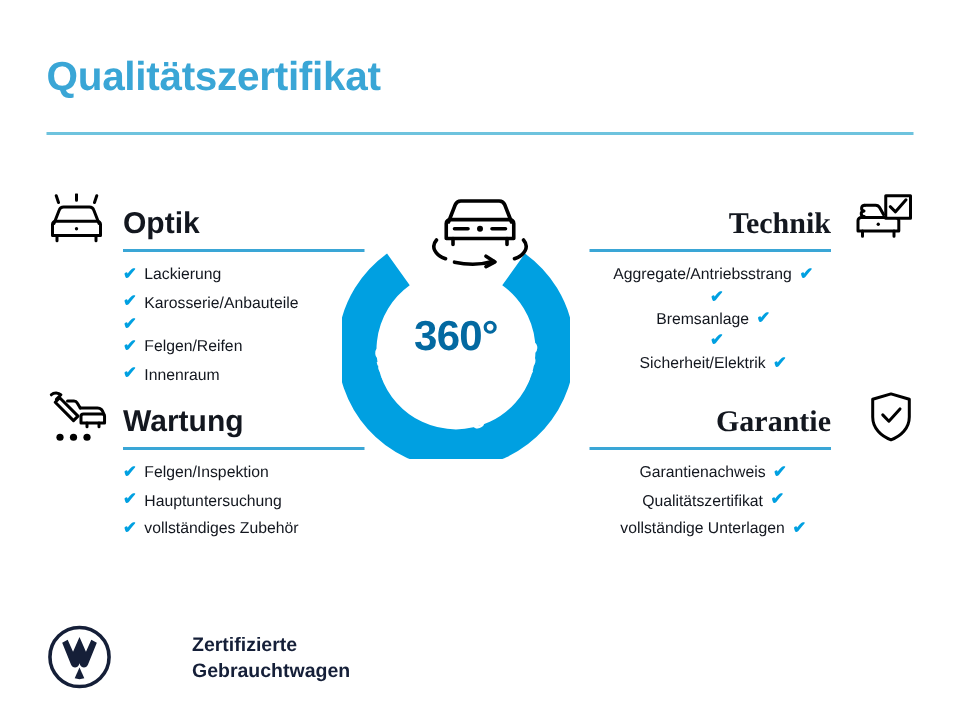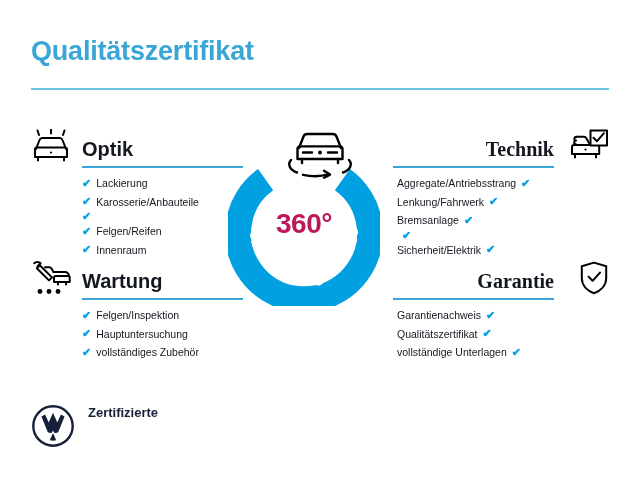--- a/index.html
+++ b/index.html
@@ -96,21 +96,21 @@
   }
   .check-list li {
     display: flex;
     align-items: center;
     font-size: 10.5px;
     line-height: 18.5px;
     color: #13171f;
     white-space: nowrap;
   }
   .left .check-list li  { justify-content: flex-start; padding-left: 51px; }
-  .right .check-list li { justify-content: flex-start;   padding-right: 55px; }
+  .right .check-list li { justify-content: center;   padding-right: 55px; }
 
   .chk {
     color: #00a0e1;
     font-size: 11px;
     font-weight: bold;
     line-height: 1;
     display: inline-block;
   }
   .left .chk  { margin-right: 5px; }
   .right .chk { margin-left: 5px; }
@@ -126,38 +126,40 @@
   .badge-svg { display: block; }
 
   .badge-degrees {
     position: absolute;
     left: 0;
     top: 54px;
     width: 152px;
     text-align: center;
     font-size: 28px;
     font-weight: bold;
-    color: #be185d;
+    color: #0369a1;
     letter-spacing: -0.5px;
   }
 
   .badge-car {
     position: absolute;
     left: 281px;
     top: 126px;
     width: 78px;
     height: 54px;
   }
 
   
   .footer {
     position: absolute;
     left: 31px;
-    top: 404px;
+    top: 416px;
     display: flex;
+    align-items: center;
+    gap: 40px;
   }
   .vw-mark {
     width: 44px;
     height: 44px;
     flex: 0 0 44px;
   }
   .footer-text {
     margin-left: 13px;
     font-size: 13px;
     font-weight: bold;
@@ -226,21 +228,20 @@
       </div>
       <div class="sec-title">Technik</div>
       <div class="sec-rule"></div>
     </div>
     <ul class="check-list">
       <li>
           <span>Aggregate/Antriebsstrang</span>
           <span class="chk">✔</span>
         </li>
       <li>
-          <span>Lenkung/Fahrwerk</span>
           <span class="chk">✔</span>
         </li>
       <li>
           <span>Bremsanlage</span>
           <span class="chk">✔</span>
         </li>
       <li>
           <span class="chk">✔</span>
         </li>
       <li>
@@ -341,16 +342,17 @@
   <div class="footer">
     <svg class="vw-mark" viewBox="0 0 48 48">
       <circle cx="24" cy="24" r="21.5" fill="none" stroke="#151f38" stroke-width="2.6"></circle>
       <path d="M24 9.5 L28.7 20.2 L32.6 11.4 L36.6 13.6 L30.2 29.5 C29.6 31 28.6 31.6 27.2 31.6
                C25.9 31.6 25 31 24.4 29.6 L24 28.6 L23.6 29.6 C23 31 22.1 31.6 20.8 31.6
                C19.4 31.6 18.4 31 17.8 29.5 L11.4 13.6 L15.4 11.4 L19.3 20.2 Z" fill="#151f38"></path>
       <path d="M24 31.6 L27.5 39.5 L24 40.2 L20.5 39.5 Z" fill="#151f38"></path>
     </svg>
     <div class="footer-text">
       <div>Zertifizierte</div>
+      <div>Gebrauchtwagen</div>
     </div>
   </div>
 
 </div>
 
 </body></html>

